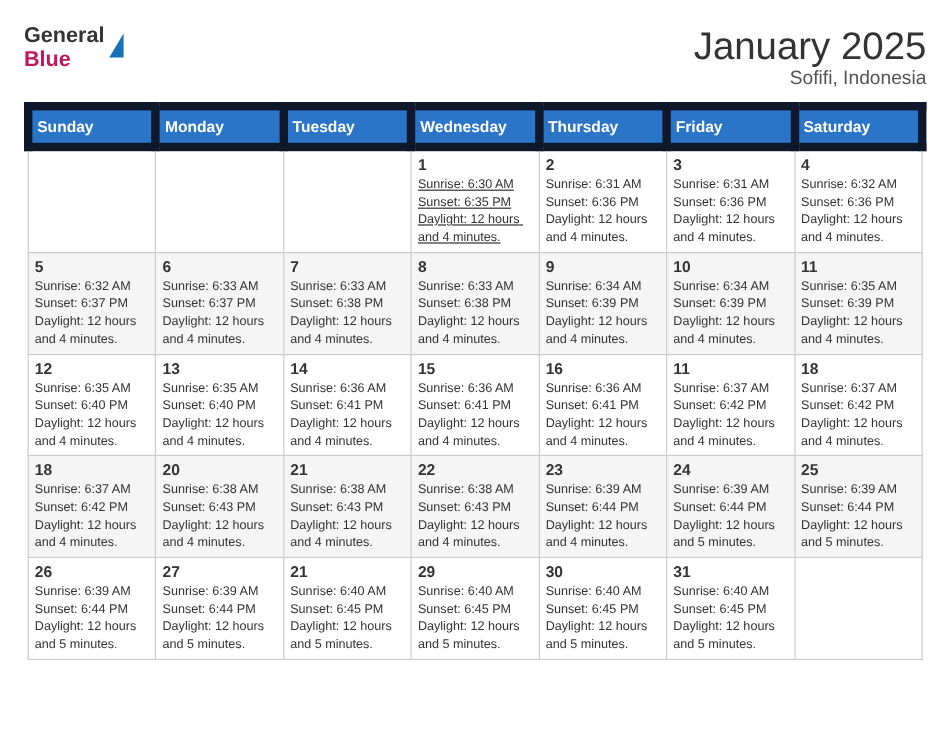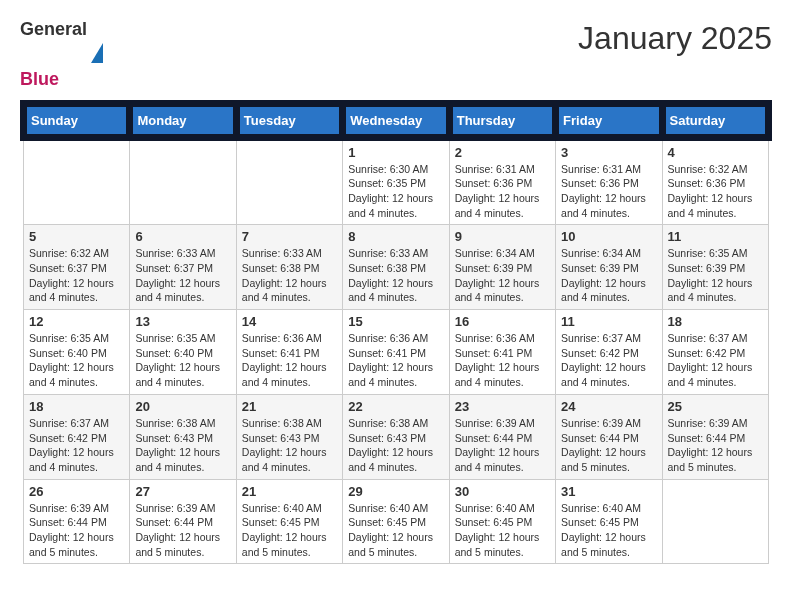--- a/index.html
+++ b/index.html
@@ -19,21 +19,20 @@
     .logo {
       display: flex;
       align-items: center;
     }
     .logo-text {
       display: flex;
       flex-direction: column;
       font-weight: bold;
       font-size: 18px;
       line-height: 1.1;
-      gap: 30px;
     }
     .logo-general { color: #333; }
     .logo-blue { color: #be185d; }
     .logo-icon {
       width: 0;
       height: 0;
       border-left: 12px solid transparent;
       border-bottom: 20px solid #1a6fb5;
       margin-left: 4px;
       margin-top: -4px;
@@ -76,20 +75,21 @@
 <div class="header">
   <div class="logo">
     <div class="logo-text">
       <span class="logo-general">General</span>
       <span class="logo-blue">Blue</span>
     </div>
     <div class="logo-icon"></div>
   </div>
   <div class="title-block">
     <h1>January 2025</h1>
+    <h2>Sofifi, Indonesia</h2>
   </div>
 </div>
 
 <table class="calendar">
   <thead>
     <tr>
     <th>Sunday</th>
         <th>Monday</th>
         <th>Tuesday</th>
         <th>Wednesday</th>
@@ -98,21 +98,21 @@
         <th>Saturday</th>
       </tr>
   </thead>
   <tbody>
   <tr>
         <td></td>
         <td></td>
         <td></td>
         <td>
           <span class="day-num">1</span>
-          <div class="cell-text" style="white-space: pre-wrap;">Sunrise: 6:30 AM
+          <div class="cell-text" style="white-space: pre-wrap; text-decoration: underline;">Sunrise: 6:30 AM
 Sunset: 6:35 PM
 Daylight: 12 hours and 4 minutes.</div>
         </td>
         <td>
           <span class="day-num">2</span>
           <div class="cell-text" style="white-space: pre-wrap;">Sunrise: 6:31 AM
 Sunset: 6:36 PM
 Daylight: 12 hours and 4 minutes.</div>
         </td>
         <td>

